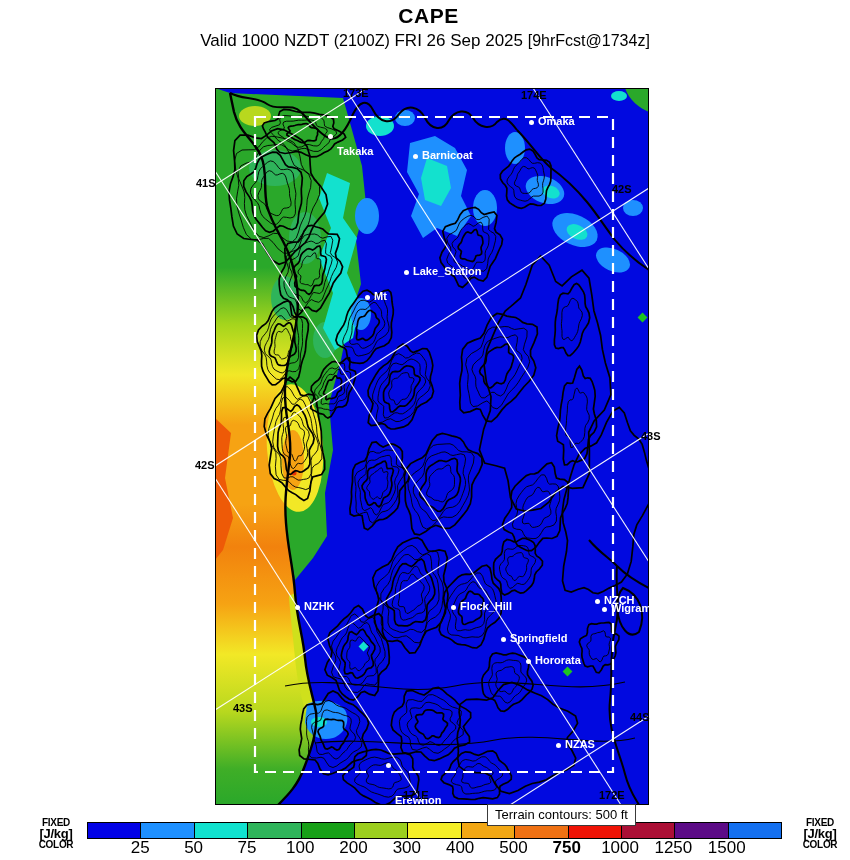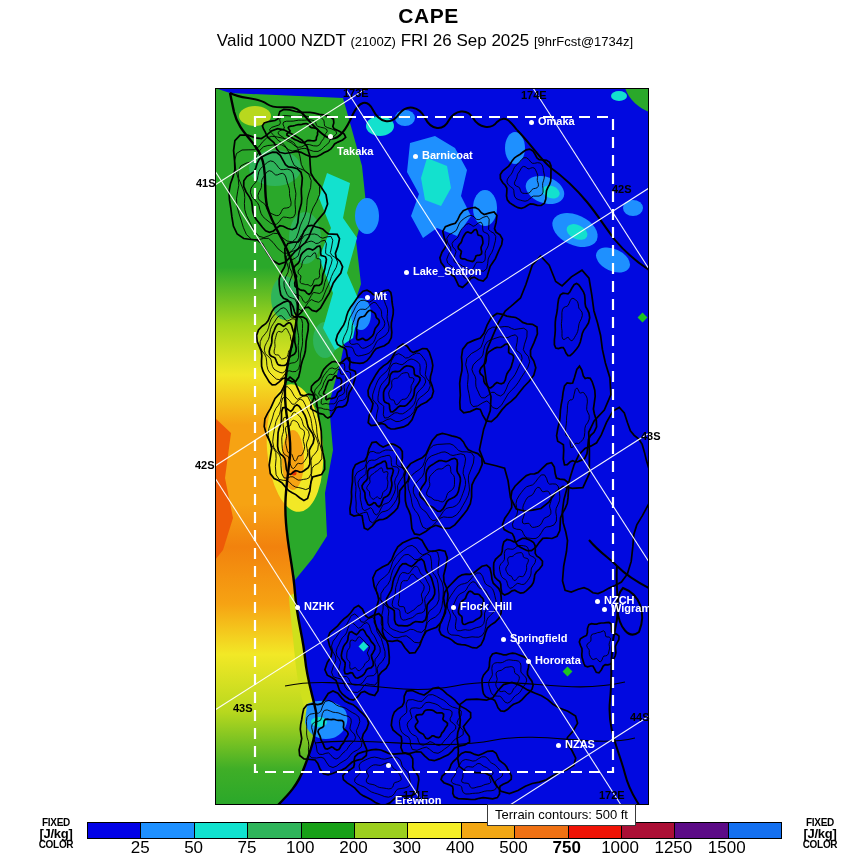--- a/index.html
+++ b/index.html
@@ -2,21 +2,21 @@
 <html><head>
 <meta charset="utf-8">
 <style>
   html,body{margin:0;padding:0;background:#fff;}
   .page{position:relative;width:850px;height:860px;background:#fff;overflow:hidden;
         font-family:"Liberation Sans",sans-serif;color:#000;}
   
   .hdr{position:absolute;left:0;top:4px;width:100%;text-align:center;}
   .hdr .title{font-size:21px;font-weight:700;letter-spacing:.5px;margin-left:7px;}
   .hdr .valid{font-size:17px;margin-top:3px;}
-  .hdr .valid .sm{font-size:13px;}
+  .hdr .valid .sm{font-size:16px;}
   .hdr .model{font-size:13px;margin-top:2px;}
   
   .map{position:absolute;left:215px;top:88px;width:434px;height:717px;overflow:hidden;}
   .map svg{display:block;}
   .sitelayer{position:absolute;left:215px;top:88px;width:434px;height:717px;overflow:hidden;pointer-events:none;}
   .gratlayer{position:absolute;left:0;top:0;width:850px;height:860px;pointer-events:none;}
   .site{position:absolute;white-space:nowrap;}
   .site .dot{position:absolute;width:5px;height:5px;border-radius:50%;background:#fff;}
   .site .lbl{position:absolute;font-size:11px;font-weight:700;color:#fff;line-height:13px;}
   .grat{position:absolute;font-size:11px;font-weight:700;color:#000;line-height:12px;white-space:nowrap;}

